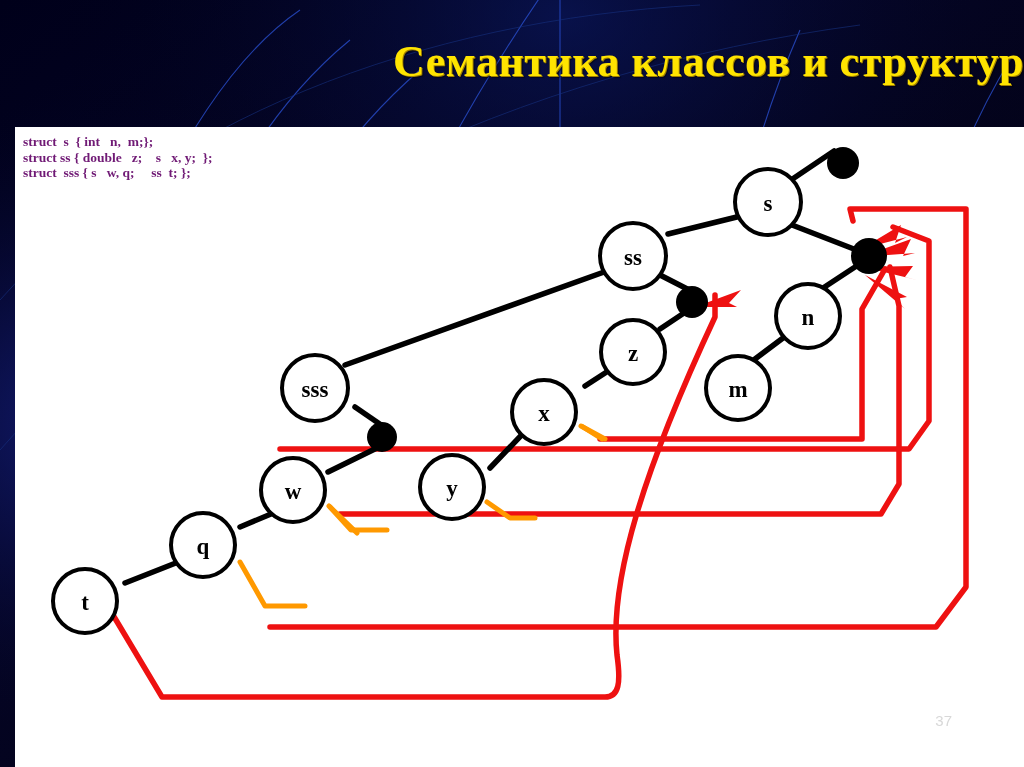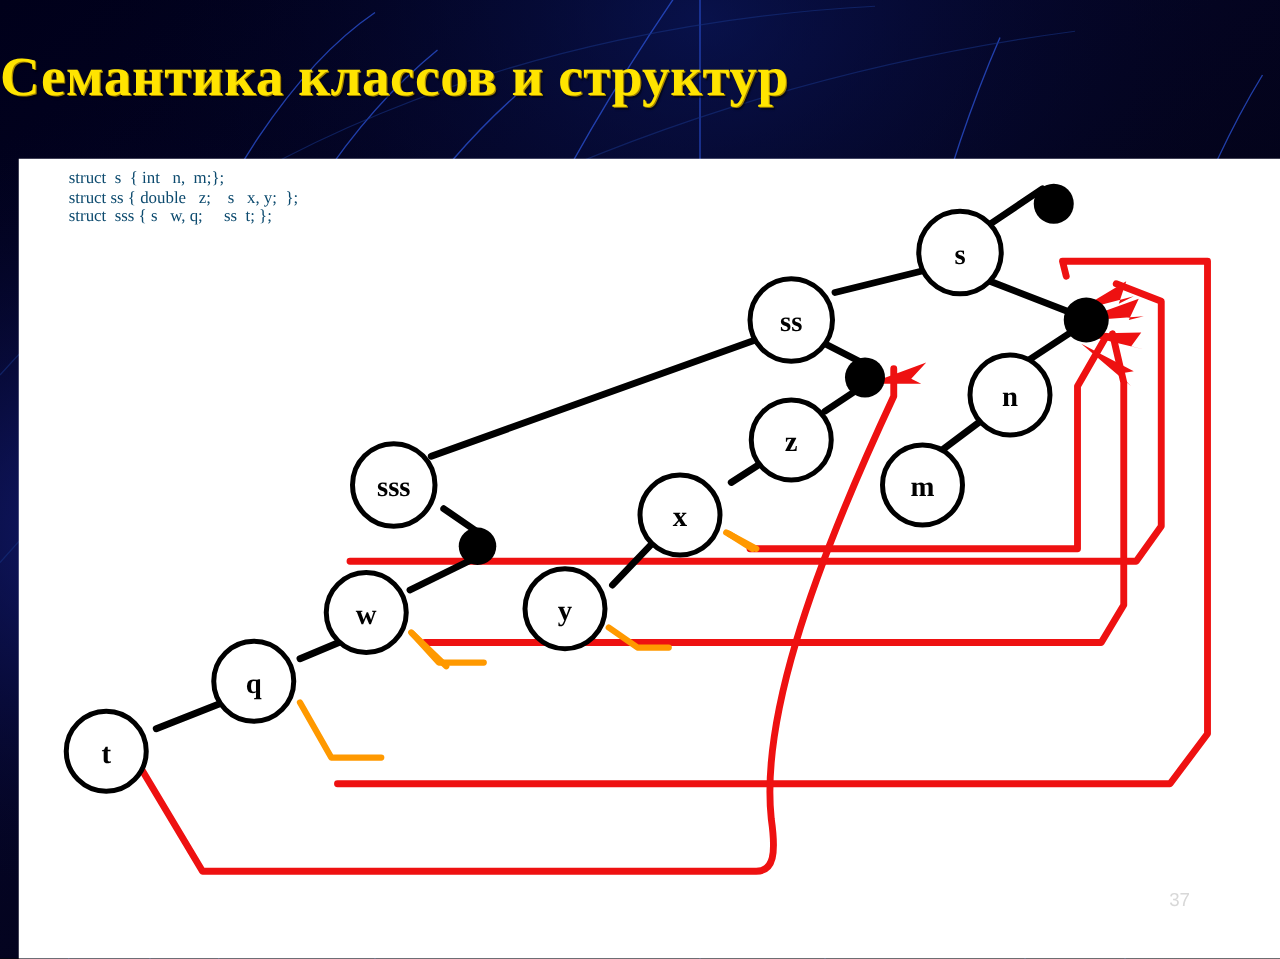--- a/index.html
+++ b/index.html
@@ -1,30 +1,30 @@
 <!DOCTYPE html>
 <html><head>
 <meta charset="utf-8">
 <style>
   html,body{margin:0;padding:0;background:#000;}
   body{width:1024px;height:767px;overflow:hidden;font-family:"Liberation Serif",serif;}
   #slide{position:relative;width:1024px;height:767px;background:#000008;overflow:hidden;}
   #bgArcs{position:absolute;left:0;top:0;width:1024px;height:767px;}
   #titleBar{position:absolute;left:0;top:0;width:1024px;height:127px;overflow:hidden;}
   #title{
-    position:absolute;left:0;top:36px;width:1024px;text-align:left;
+    position:absolute;left:0;top:36px;width:1024px;text-align:right;
     font-family:"Liberation Serif",serif;font-weight:bold;font-size:44px;
     color:#ffe400;letter-spacing:0.5px;white-space:nowrap;
     text-shadow:1px 1px 0 #a08000, 2px 2px 1px rgba(0,0,0,.5);
   }
   #panel{position:absolute;left:15px;top:127px;width:1009px;height:640px;background:#ffffff;}
   #code{
     position:absolute;left:8px;top:7px;
-    font-family:"Liberation Serif",serif;font-weight:normal;font-size:13.5px;
-    color:#0c4a6e;line-height:15.5px;white-space:pre;margin-left:32px;
+    font-family:"Liberation Serif",serif;font-weight:bold;font-size:13.5px;
+    color:#701a75;line-height:15.5px;white-space:pre;
   }
   #slideno{
     position:absolute;right:72px;bottom:38px;
     font-family:"Liberation Sans",sans-serif;font-size:15px;color:#d8d8d8;margin-left:38px;
   }
   svg{display:block;}
   .nodeLabel{font-family:"Liberation Serif",serif;font-weight:bold;font-size:23px;fill:#000;}
 </style>
 </head>
 <body>

